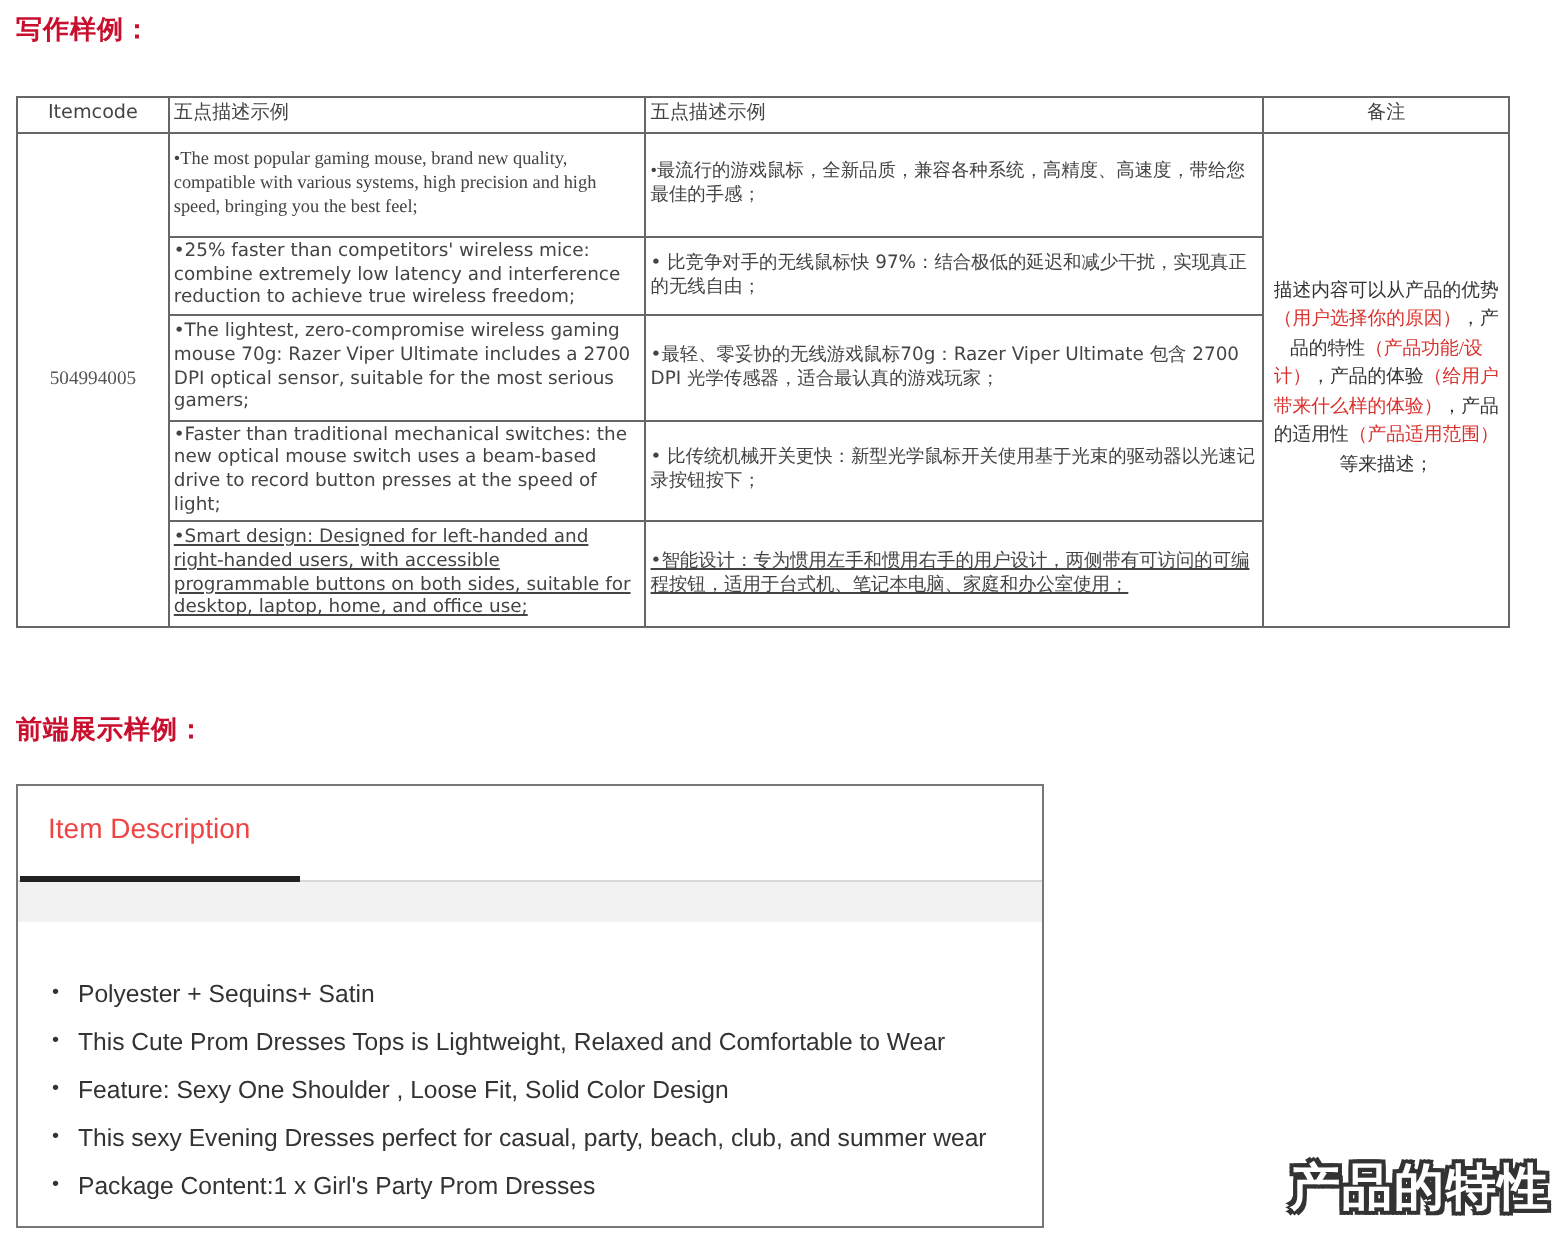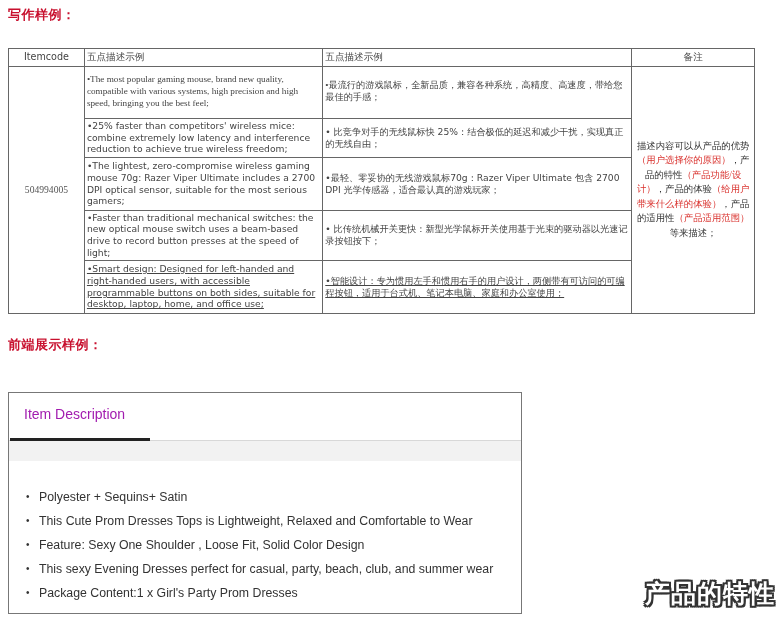--- a/index.html
+++ b/index.html
@@ -1,37 +1,37 @@
 <!DOCTYPE html>
 <html><head>
 <meta charset="utf-8">
 <style>
   html, body { margin:0; padding:0; }
   body { width:781px; height:623px; background:#ffffff; position:relative; overflow:hidden;
          font-family:"DejaVu Sans", sans-serif; color:#333; }
   .section-title { position:absolute; left:8px; font-size:13px; font-weight:bold; color:#c8102e; letter-spacing:0.5px; }
   #t1 { top:6px; }
-  #t2 { top:336px;text-align:right; }
+  #t2 { top:356px;text-align:right; }
 
   table.spec { position:absolute; left:8px; top:48px; width:747px; border-collapse:collapse;
                font-size:9.2px; line-height:11.8px; color:#444; }
   table.spec td, table.spec th { border:1px solid #666; padding:1px 2px; vertical-align:middle; font-weight:normal; }
   table.spec th { height:13px; text-align:left; color:#444; font-size:9.6px; }
   table.spec th.c0, table.spec th.c3 { text-align:center; }
   .c0 { width:71px; text-align:center; color:#555; font-size:9.6px; }
   .c1 { width:234px; }
   .c2 { width:305px; font-size:9.2px; color:#444; }
   .c3 { width:118px; text-align:center; font-size:9.4px; line-height:14.5px; color:#333; padding:0 3px;margin-top:44px; }
   .hl { color:#d9302c; }
   tr.r1 td { height:49px;font-family:Liberation Serif, serif; } tr.r2 td { height:36px; } tr.r3 td { height:50px; }
   tr.r4 td { height:36px; } tr.r5 td { height:50px;text-decoration:underline; }
 
   .desc-box { position:absolute; left:8px; top:392px; width:512px; height:220px; border:1px solid #777; background:#fff; }
   .tab-area { position:absolute; left:0; top:0; width:512px; height:48px; }
-  .tab-label { position:absolute; left:15px; top:13px; font-family:"Liberation Sans", sans-serif; font-size:14px; color:#a21caf; }
+  .tab-label { position:absolute; left:15px; top:13px; font-family:"Liberation Sans", sans-serif; font-size:14px; color:#ef4444; }
   .tab-underline { position:absolute; left:1px; top:45px; width:140px; height:3px; background:#222; }
   .tab-divider { position:absolute; left:0; top:47px; width:512px; height:1px; background:#d8d8d8; }
   .gray-strip { position:absolute; left:0; top:48px; width:512px; height:20px; background:#f2f2f2; }
   ul.features { position:absolute; left:0; top:92px; margin:0; padding:0 0 0 30px; list-style:none;
                 font-family:"Liberation Sans", sans-serif; font-size:12.3px; color:#333; }
   ul.features li { height:24px; line-height:24px; position:relative; padding-left:0; }
   ul.features li .bullet { position:absolute; left:-13px; top:0; font-size:10px; }
 
   .watermark { position:absolute; left:645px; top:577px; font-size:25px; font-weight:bold; color:#fff;
                font-family:"DejaVu Sans", sans-serif; letter-spacing:1px;
@@ -54,21 +54,21 @@
   <tr class="r1">
     <td class="c0" rowspan="5">504994005</td>
     <td class="c1">•The most popular gaming mouse, brand new quality, compatible with various systems, high precision and high speed, bringing you the best feel;</td>
     <td class="c2">•最流行的游戏鼠标，全新品质，兼容各种系统，高精度、高速度，带给您最佳的手感；</td>
     <td class="c3" rowspan="5">
       <span>描述内容可以从产品的优势</span><span class="hl">（用户选择你的原因）</span><span>，产品的特性</span><span class="hl">（产品功能/设计）</span><span>，产品的体验</span><span class="hl">（给用户带来什么样的体验）</span><span>，产品的适用性</span><span class="hl">（产品适用范围）</span><span>等来描述；</span>
     </td>
   </tr>
   <tr class="r2">
     <td class="c1">•25% faster than competitors' wireless mice: combine extremely low latency and interference reduction to achieve true wireless freedom;</td>
-    <td class="c2">• 比竞争对手的无线鼠标快 25%：结合极低的延迟和减少干扰，实现真正的无线自由；</td>
+    <td class="c2">• 比竞争对手的无线鼠标快 97%：结合极低的延迟和减少干扰，实现真正的无线自由；</td>
   </tr>
   <tr class="r3">
     <td class="c1">•The lightest, zero-compromise wireless gaming mouse 70g: Razer Viper Ultimate includes a 2700 DPI optical sensor, suitable for the most serious gamers;</td>
     <td class="c2">•最轻、零妥协的无线游戏鼠标70g：Razer Viper Ultimate 包含 2700 DPI 光学传感器，适合最认真的游戏玩家；</td>
   </tr>
   <tr class="r4">
     <td class="c1">•Faster than traditional mechanical switches: the new optical mouse switch uses a beam-based drive to record button presses at the speed of light;</td>
     <td class="c2">• 比传统机械开关更快：新型光学鼠标开关使用基于光束的驱动器以光速记录按钮按下；</td>
   </tr>
   <tr class="r5">

